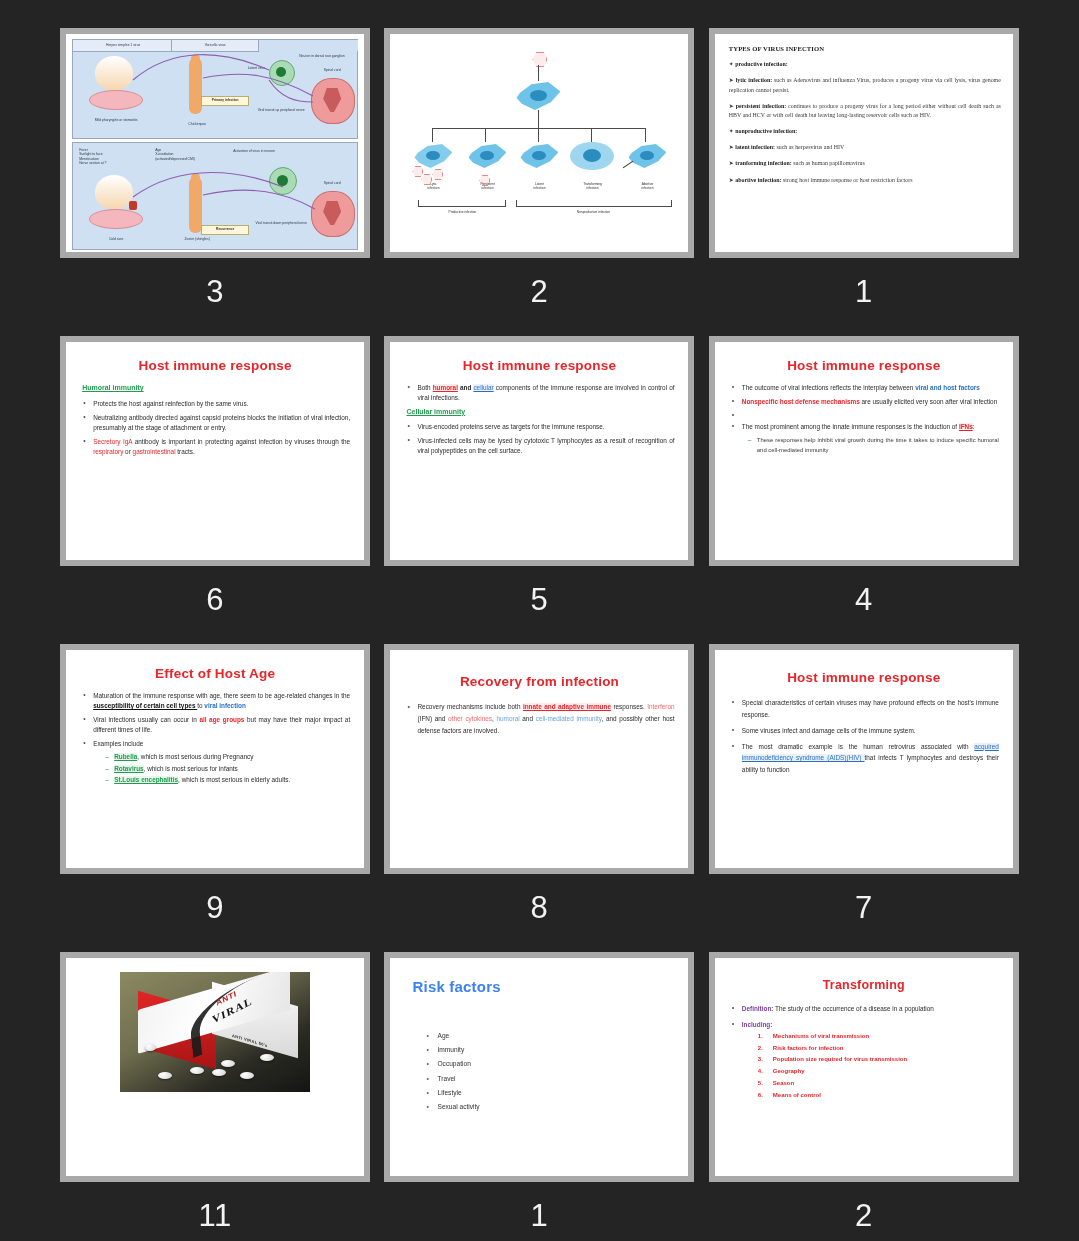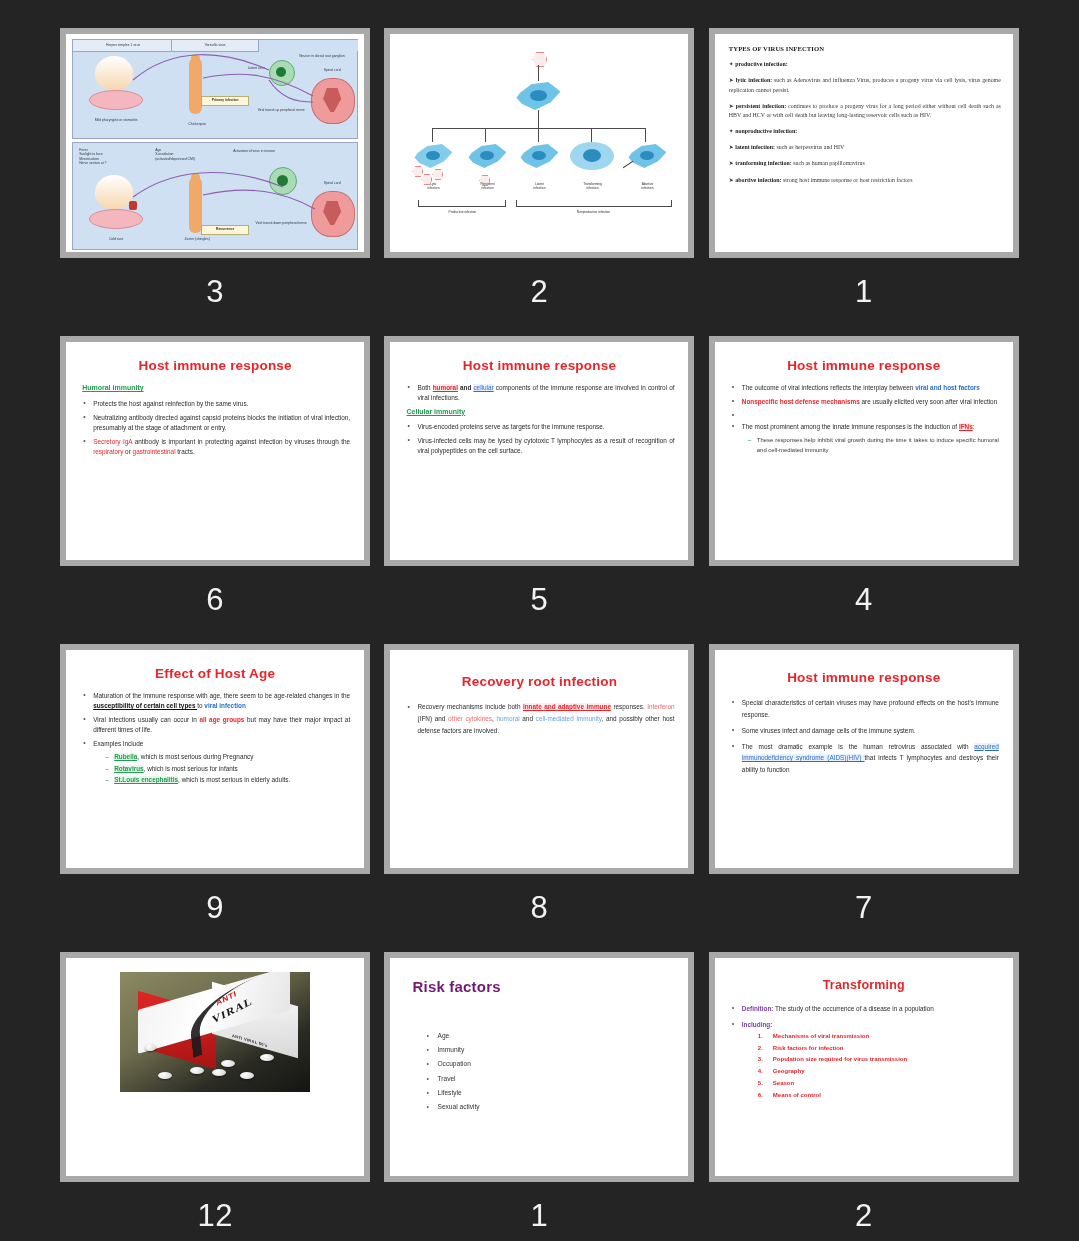--- a/index.html
+++ b/index.html
@@ -45,21 +45,21 @@
 
   
   .s-title{
     text-align:center;
     color:#e8252a;
     font-weight:bold;
     font-size:13.5px;
     margin:16px 0 10px 0;
     letter-spacing:.2px;
   }
-  .s-title.purple{color:#701a75;text-align:left;margin-left:22px;font-size:15px;}
+  .s-title.purple{color:#3b82f6;text-align:left;margin-left:22px;font-size:15px;}
   .s-body{
     padding:0 14px 0 16px;
     font-size:6.4px;
     line-height:1.55;
     color:#2b2b2b;
     text-align:justify;
   }
   ul.b{list-style:none;margin:0;padding:0;}
   ul.b>li{
     position:relative;padding-left:11px;margin-bottom:4px;
@@ -400,21 +400,21 @@
           </ul>
         </div>
       </div>
     </div>
     <div class="slide-num">9</div>
   </div>
 
   <div class="cell">
     <div class="thumb">
       <div class="slide">
-        <div class="s-title" style="margin-top:24px;">Recovery root infection</div>
+        <div class="s-title" style="margin-top:24px;">Recovery from infection</div>
         <div class="s-body" style="margin-top:12px;line-height:1.9;">
           <ul class="b">
             <li><span>Recovery mechanisms include both </span><span class="hl-red">innate and adaptive immune</span><span> responses. </span><span class="lightred">Interferon</span><span> (IFN) and </span><span class="lightred">other cytokines</span><span>, </span><span class="lightblue">humoral</span><span> and </span><span class="lightblue">cell-mediated immunity</span><span>, and possibly other host defense factors are involved.</span></li>
           </ul>
         </div>
       </div>
     </div>
     <div class="slide-num">8</div>
   </div>
 
@@ -448,21 +448,21 @@
           <div class="pill" style="left:38px;top:100px;width:14px;"></div>
           <div class="pill" style="left:70px;top:95px;width:14px;"></div>
           <div class="pill" style="left:92px;top:97px;width:14px;"></div>
           <div class="pill" style="left:101px;top:88px;width:14px;"></div>
           <div class="pill" style="left:120px;top:100px;width:14px;"></div>
           <div class="pill" style="left:140px;top:82px;width:14px;"></div>
           <div class="pill" style="left:25px;top:72px;width:11px;"></div>
         </div>
       </div>
     </div>
-    <div class="slide-num">12</div>
+    <div class="slide-num">11</div>
   </div>
 
   <div class="cell">
     <div class="thumb">
       <div class="slide">
         <div class="s-title purple" style="margin-top:20px;">Risk factors</div>
         <ul class="rf-list">
           <li>Age</li>
           <li>Immunity</li>
           <li>Occupation</li>

